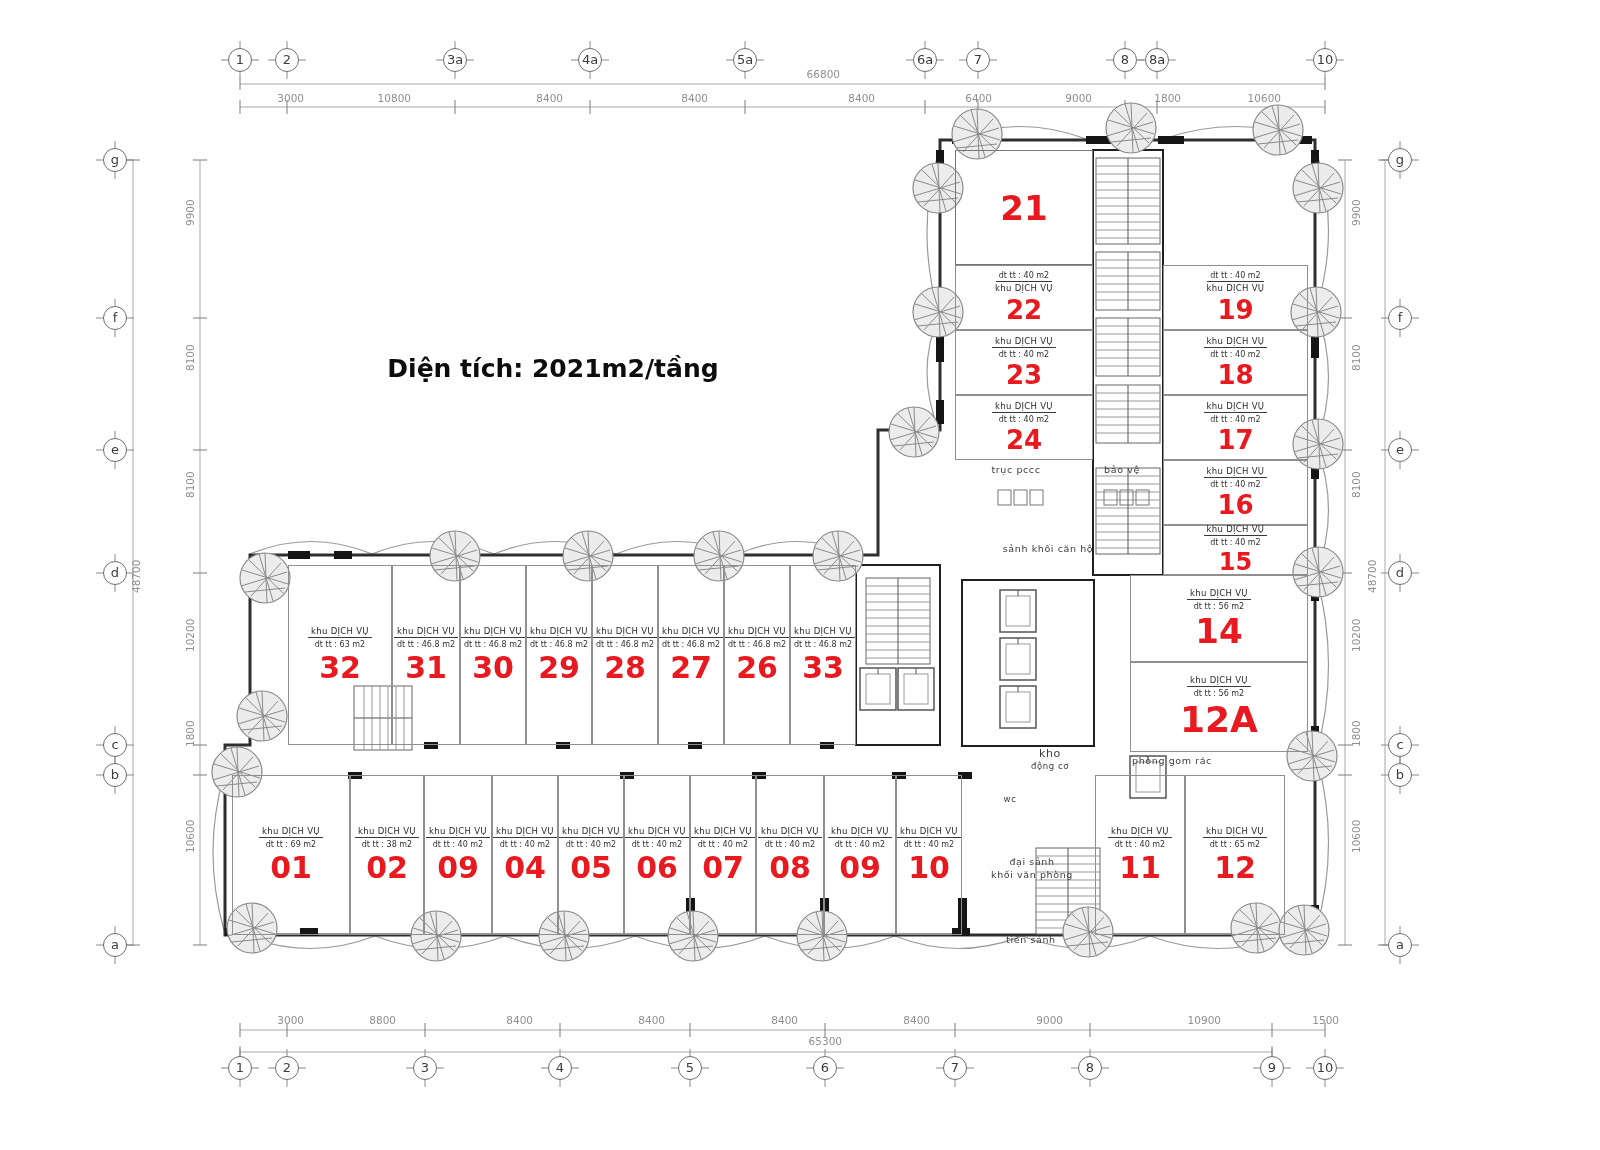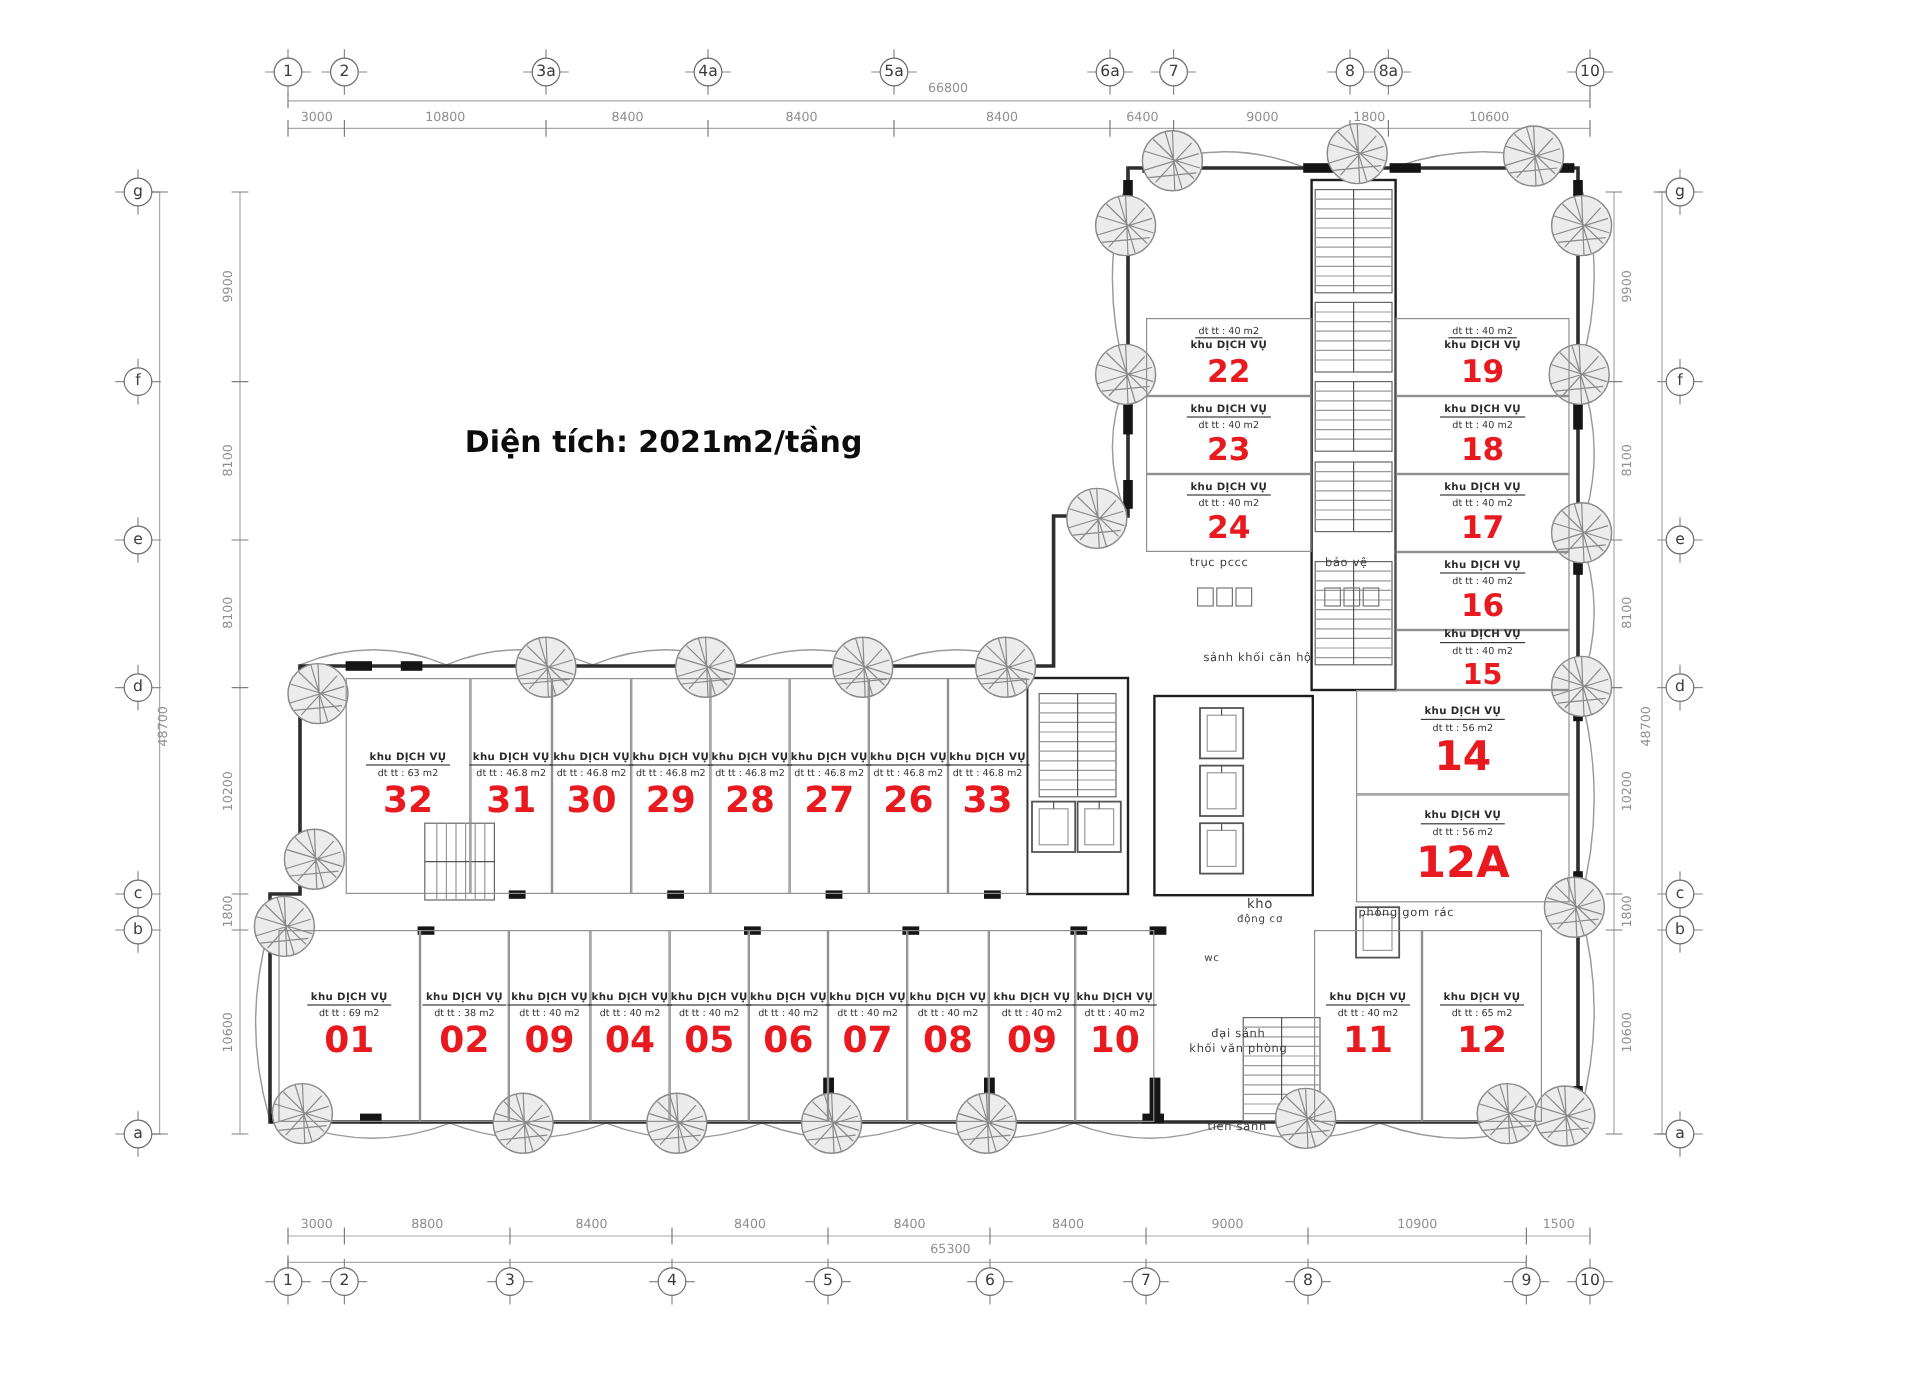--- a/index.html
+++ b/index.html
@@ -1,23 +1,23 @@
 <!DOCTYPE html>
 <html style="--red: #e8191f;"><head>
 <meta charset="utf-8">
 <style>
 *{margin:0;padding:0;box-sizing:border-box}
 html,body{background:#fff}
 #plan{position:relative;width:1600px;height:1150px;background:#fff;font-family:"DejaVu Sans",sans-serif;overflow:hidden}
 #plan svg.bg{position:absolute;left:0;top:0;z-index:1}
 .bub{position:absolute;width:24px;height:24px;border:1.6px solid #6e6e6e;border-radius:50%;background:#fff;color:#3c3c3c;font-size:13px;line-height:21px;text-align:center;z-index:3}
-.dim{position:absolute;font-size:10.5px;color:#8f8f8f;white-space:nowrap;z-index:2;text-align:center}
+.dim{position:absolute;font-size:10.5px;color:#8f8f8f;white-space:nowrap;z-index:2;text-align:right}
 .dimv{writing-mode:vertical-rl;transform:rotate(180deg);line-height:13px}
 .unit{position:absolute;border:1px solid #8f8f8f;display:flex;flex-direction:column;align-items:center;justify-content:center;z-index:2}
-.unit .lb{font-size:8.5px;font-weight:700;color:#2b2b2b;letter-spacing:.3px;border-bottom:1px solid #3a3a3a;padding:0 3px 1px;white-space:nowrap}
+.unit .lb{font-size:8.5px;font-weight:400;color:#2b2b2b;letter-spacing:.3px;border-bottom:1px solid #3a3a3a;padding:0 3px 1px;white-space:nowrap}
 .unit .lb.nold{border-bottom:none;padding-top:1px}
 .unit .ar{font-size:8px;color:#333;margin-top:2px;white-space:nowrap}
 .unit .ar.top{border-bottom:1px solid #3a3a3a;margin-top:0;padding:0 3px 1px}
 .unit .num{font-weight:700;color:var(--red,#e8191f);line-height:1.05;margin-top:3px}
 .n30{font-size:30px}.n34{font-size:34px}.n26{font-size:26px}.n24{font-size:24px}.n36{font-size:36px}
 .room{position:absolute;transform:translate(-50%,-50%);font-size:9.5px;color:#3d3d3d;text-align:right;white-space:nowrap;z-index:3;letter-spacing:.6px;line-height:12px}
 .title{position:absolute;left:348px;top:352px;width:410px;text-align:center;font-weight:700;color:#0d0d0d;font-size:25px;line-height:34px;z-index:3}
 </style>
 </head>
 <body>
@@ -356,20 +356,23 @@
   <div class="lb">khu DỊCH VỤ</div>
   <div class="ar">dt tt : 40 m2</div>
   <div class="num n30">11</div>
 </div>
 <div class="unit" style="left:1185px;top:775px;width:100px;height:160px">
   <div class="lb">khu DỊCH VỤ</div>
   <div class="ar">dt tt : 65 m2</div>
   <div class="num n30">12</div>
 </div>
 
+<div class="unit" style="left:955px;top:150px;width:138px;height:115px;border-color:#777">
+  <div class="num n34">21</div>
+</div>
 <div class="unit" style="left:955px;top:265px;width:138px;height:65px">
   <div class="ar top">dt tt : 40 m2</div>
   <div class="lb nold">khu DỊCH VỤ</div>
   <div class="num n26">22</div>
 </div>
 <div class="unit" style="left:1163px;top:265px;width:145px;height:65px">
   <div class="ar top">dt tt : 40 m2</div>
   <div class="lb nold">khu DỊCH VỤ</div>
   <div class="num n26">19</div>
 </div>

